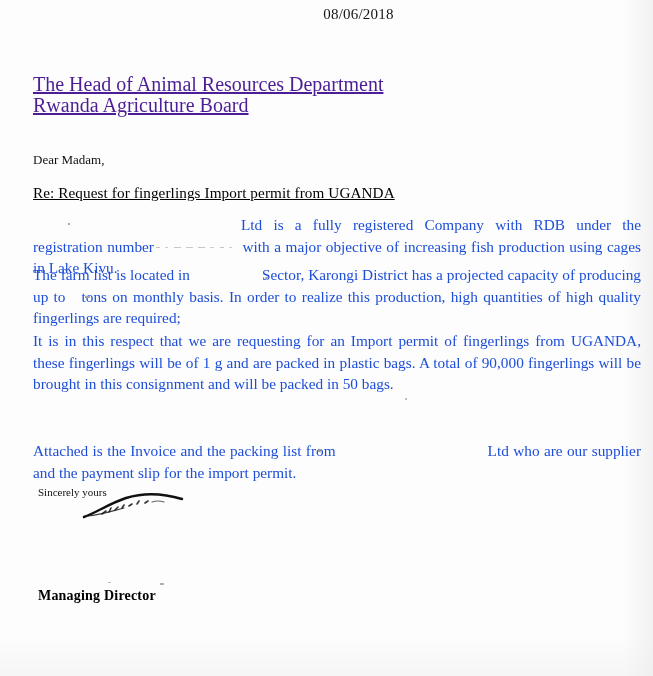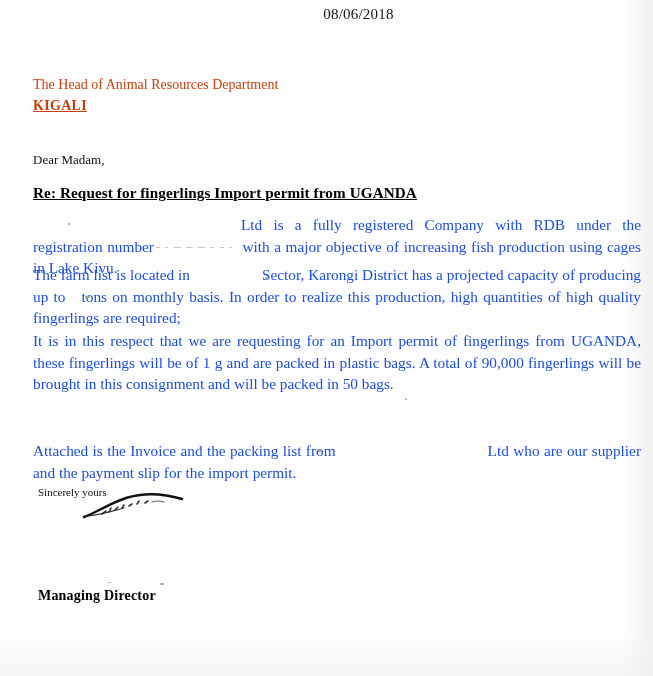--- a/index.html
+++ b/index.html
@@ -53,44 +53,45 @@
     font-size: 15px;
     letter-spacing: 0.2px;
     color: #141414;
   }
   .date-line .date-val { margin-left: 64px; }
 
   .addressee {
     position: absolute;
     top: 74px;
     left: 33px;
-    font-size: 14px;
+    font-size: 20px;
     line-height: 21px;
-    color: #c2410c;
+    color: #4c1d95;
+    text-decoration: underline;
   }
   .addressee .city {
     font-weight: bold;
     text-decoration: underline;
     letter-spacing: 0.3px;
   }
 
   .salutation {
     position: absolute;
     top: 152px;
     left: 33px;
     font-size: 13px;
     color: #111111;
   }
 
   .subject {
     position: absolute;
     top: 184px;
     left: 33px;
     font-size: 15.2px;
-    font-weight: bold;
+    font-weight: normal;
     text-decoration: underline;
     letter-spacing: 0.1px;
     color: #000000;
   }
 
   .body-block {
     position: absolute;
     left: 33px;
     width: 608px;
     font-size: 15.3px;
@@ -183,21 +184,21 @@
 
   <div class="scan-noise-right"></div>
   <div class="scan-noise-bottom"></div>
 
   <div class="date-line">
     <span class="date-val">08/06/2018</span>
   </div>
 
   <div class="addressee">
     <div>The Head of Animal Resources Department</div>
-    <div class="city">KIGALI</div>
+    <div>Rwanda Agriculture Board</div>
   </div>
 
   <div class="salutation">Dear Madam,</div>
 
   <div class="subject">Re: Request for fingerlings Import permit from UGANDA</div>
 
   <div class="body-block p1">
     <span class="indent"></span><span class="redact blank r-name"></span><span>Ltd is a fully registered Company with RDB under the registration number</span><span class="redact dots r-reg"></span>
     <span>with a major objective of increasing fish production using cages in Lake Kivu.</span>
   </div>

